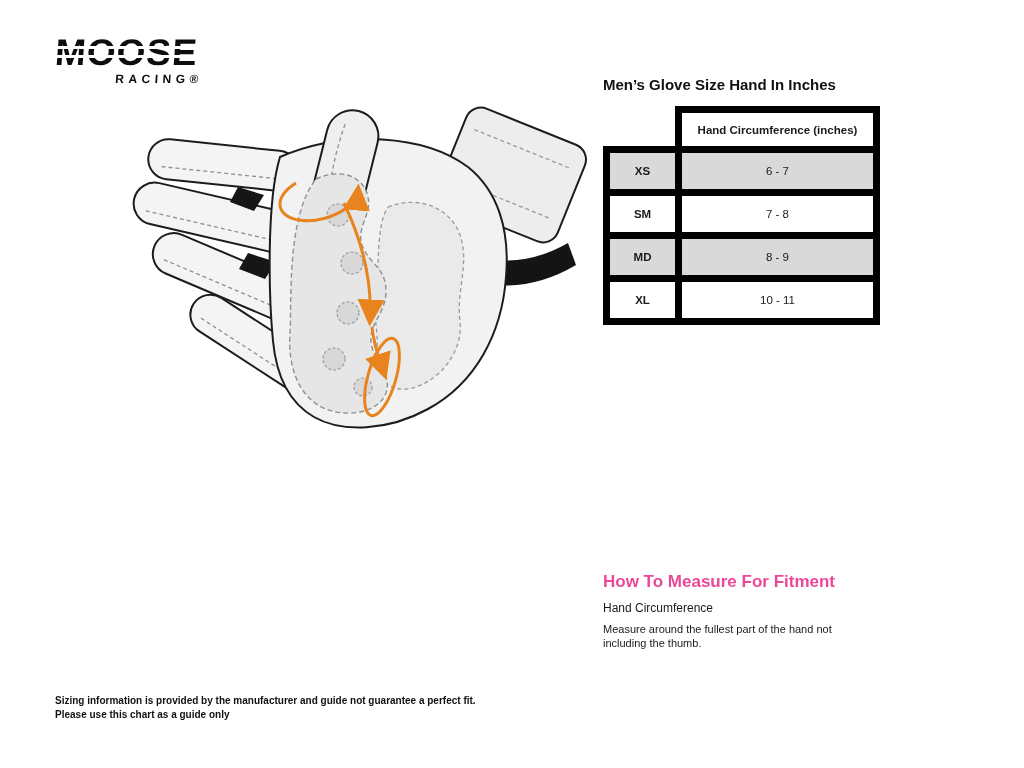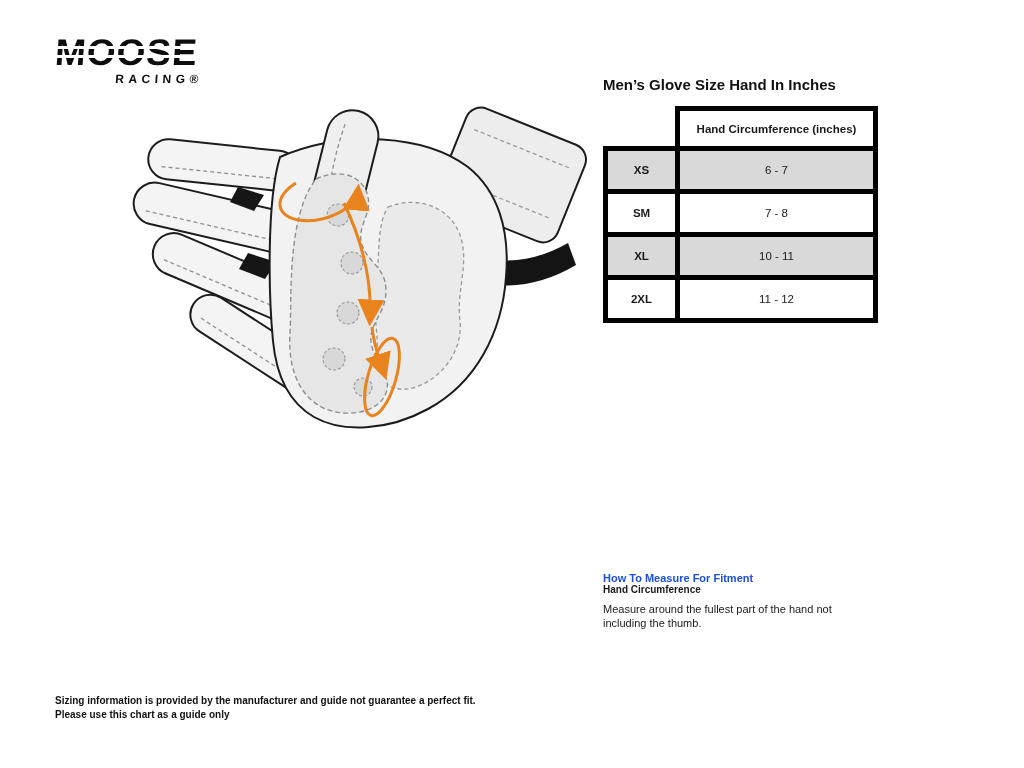--- a/index.html
+++ b/index.html
@@ -15,35 +15,35 @@
   .stripe-1 { top:12px; } .stripe-2 { top:21px; }
   .logo-sub { position:relative; z-index:3; font-size:12px; font-weight:700; letter-spacing:4.5px;
               text-align:right; padding-right:2px; margin-top:1px; transform:skewX(-4deg); color:#0d0d0d; }
 
   
   .glove { position:absolute; left:120px; top:95px; width:470px; height:400px; }
 
   
   .chart-title { position:absolute; left:603px; top:76px; font-size:15px; font-weight:700; color:#111; }
   .size-table { position:absolute; left:603px; top:106px; border-collapse:collapse; }
-  .size-table th, .size-table td { border:5px solid #000000; font-size:11.5px; text-align:center; vertical-align:middle; color:#1a1a1a; }
+  .size-table th, .size-table td { border:7px solid #000000; font-size:11.5px; text-align:center; vertical-align:middle; color:#1a1a1a; }
   .size-table th.corner { border:none; background:#ffffff; }
   .size-table thead tr { height:40px; }
   .size-table thead th { font-weight:700; background:#ffffff; }
   .size-table .col-size { width:72px; }
   .size-table .col-range { width:198px; }
   .size-table tbody tr { height:43px; }
   .size-table tbody tr:nth-child(odd) { background:#d9d9d9; }
   .size-table tbody tr:nth-child(even) { background:#ffffff; }
   .size-table td.size-cell { font-weight:700; }
   .size-table td.range-cell { font-weight:400; }
 
   .howto { position:absolute; left:603px; top:572px; width:272px; }
-  .howto-title { font-size:11px; font-weight:700; color:#1d4ed8; }
-  .howto-sub { font-size:10px; font-weight:700; }
+  .howto-title { font-size:17px; font-weight:700; color:#ec4899; }
+  .howto-sub { font-size:12px; font-weight:400; margin-top:9px; }
   .howto-body { font-size:11px; font-weight:400; margin-top:8px; line-height:1.25; max-width:268px; }
 
   .disclaimer { position:absolute; left:55px; top:694px; font-size:10px; font-weight:700; line-height:14px; color:#111; }
 </style>
 </head>
 <body>
 
 <div class="page">
 
   <div class="logo">
@@ -122,26 +122,26 @@
     <tbody>
       <tr>
         <td class="size-cell">XS</td>
         <td class="range-cell">6 - 7</td>
       </tr>
       <tr>
         <td class="size-cell">SM</td>
         <td class="range-cell">7 - 8</td>
       </tr>
       <tr>
+        <td class="size-cell">MD</td>
+        <td class="range-cell">8 - 9</td>
+      </tr>
+      <tr>
         <td class="size-cell">XL</td>
         <td class="range-cell">10 - 11</td>
-      </tr>
-      <tr>
-        <td class="size-cell">2XL</td>
-        <td class="range-cell">11 - 12</td>
       </tr>
     </tbody>
   </table>
 
   <div class="howto">
     <h2 class="howto-title">How To Measure For Fitment</h2>
     <h3 class="howto-sub">Hand Circumference</h3>
     <p class="howto-body">Measure around the fullest part of the hand not including the thumb.</p>
   </div>
 

